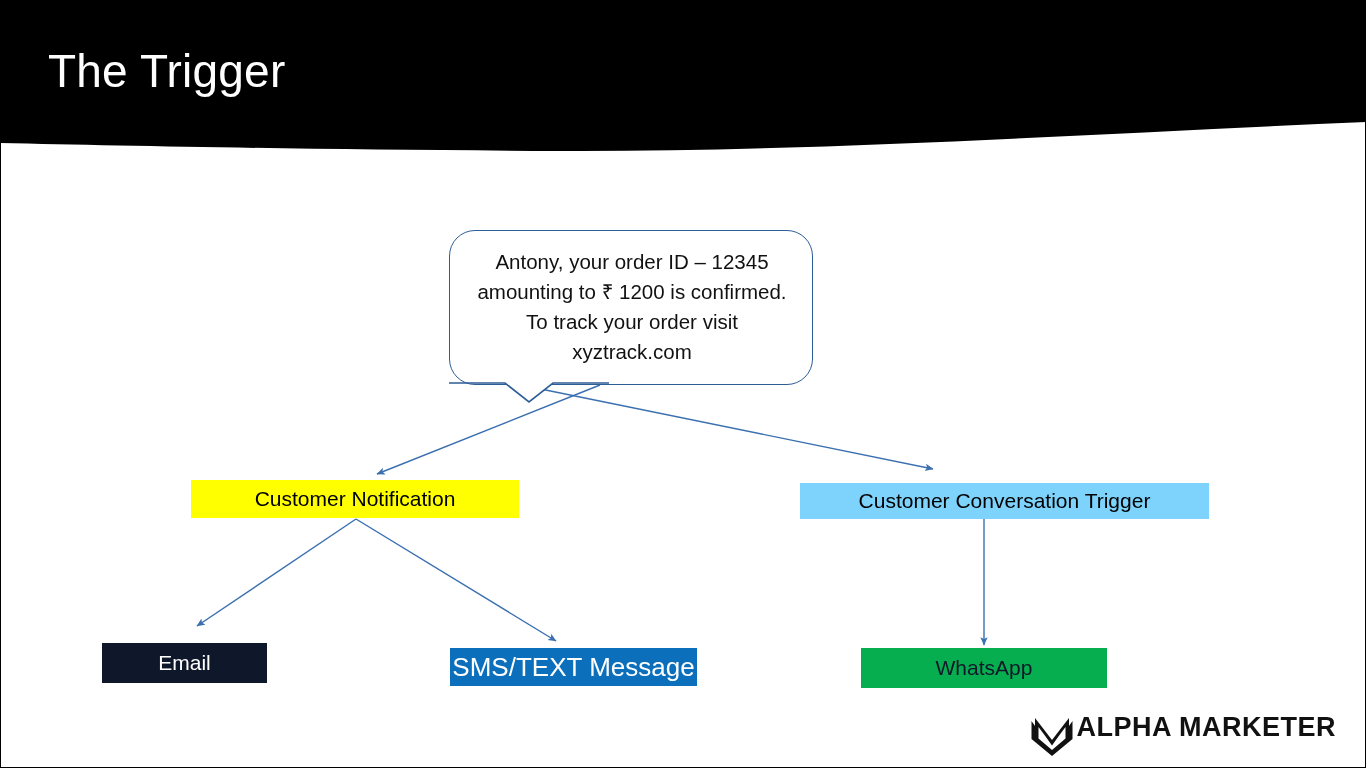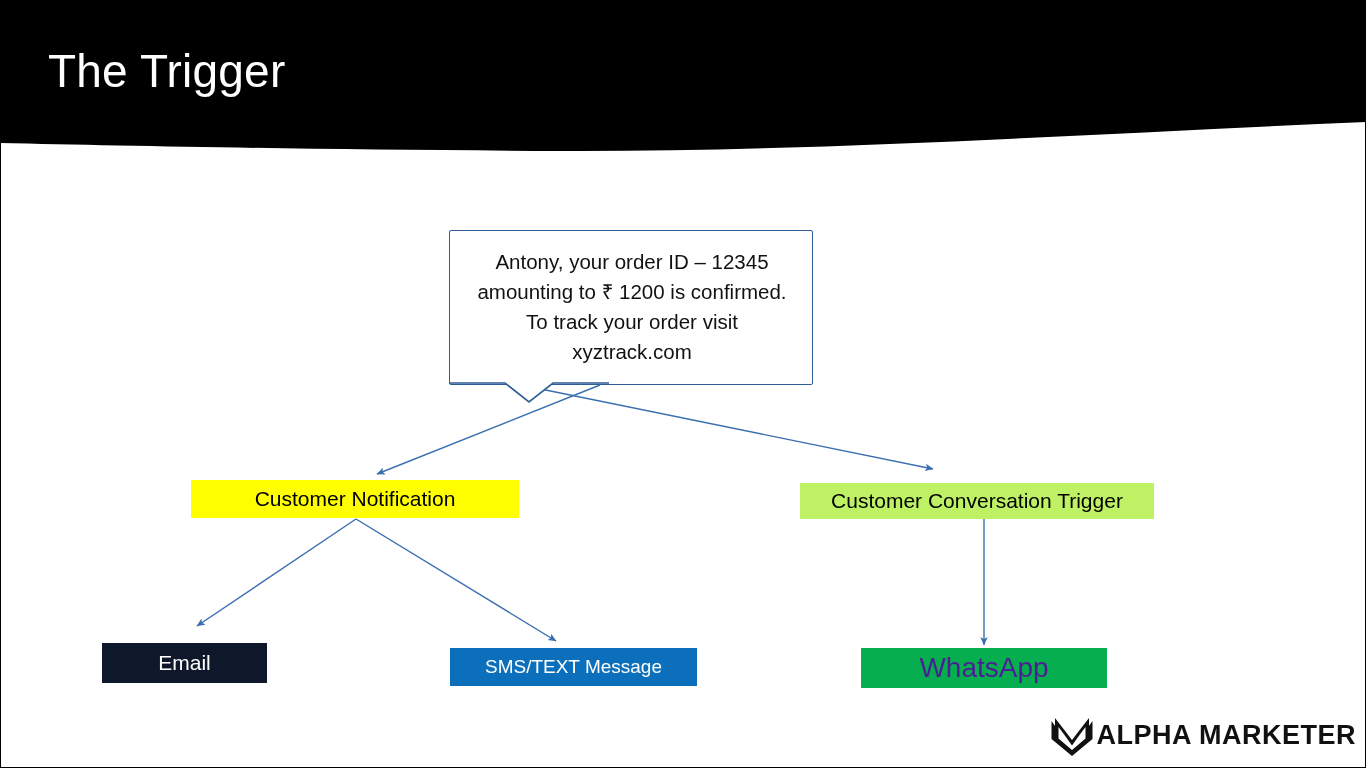--- a/index.html
+++ b/index.html
@@ -67,21 +67,21 @@
   }
 
   
   #speech-bubble {
     position: absolute;
     left: 449px;
     top: 230px;
     width: 364px;
     height: 155px;
     border: 1.6px solid #2E5E96;
-    border-radius: 2px;
+    border-radius: 26px;
     background: #ffffff;
     box-sizing: border-box;
     z-index: 4;
   }
   #speech-bubble-text {
     position: absolute;
     left: 14px;
     top: 16px;
     width: 336px;
     text-align: center;
@@ -120,23 +120,23 @@
     background: #FFFF00;
   }
   #box-customer-notification .node-label {
     color: #000000;
     font-size: 21px;
   }
 
   #box-customer-conversation {
     left: 800px;
     top: 483px;
-    width: 354px;
+    width: 409px;
     height: 36px;
-    background: #bef264;
+    background: #7dd3fc;
   }
   #box-customer-conversation .node-label {
     color: #000000;
     font-size: 21px;
   }
 
   #box-email {
     left: 102px;
     top: 643px;
     width: 165px;
@@ -150,42 +150,41 @@
 
   #box-sms {
     left: 450px;
     top: 648px;
     width: 247px;
     height: 38px;
     background: #0B6FBB;
   }
   #box-sms .node-label {
     color: #ffffff;
-    font-size: 19px;
+    font-size: 26px;
   }
 
   #box-whatsapp {
     left: 861px;
     top: 648px;
     width: 246px;
     height: 40px;
     background: #07AE4F;
   }
   #box-whatsapp .node-label {
-    color: #4c1d95;
-    font-size: 28px;
+    color: #0f172a;
+    font-size: 21px;
   }
 
   
   #brand-logo {
     position: absolute;
-    right: 10px;
+    right: 30px;
     bottom: 10px;
     display: flex;
-    align-items: center;
     gap: 2px;
     z-index: 7;
   }
   #brand-mark { display: block; }
   #brand-name {
     color: #111111;
     font-size: 27px;
     font-weight: bold;
     letter-spacing: 0.5px;
     white-space: nowrap;

